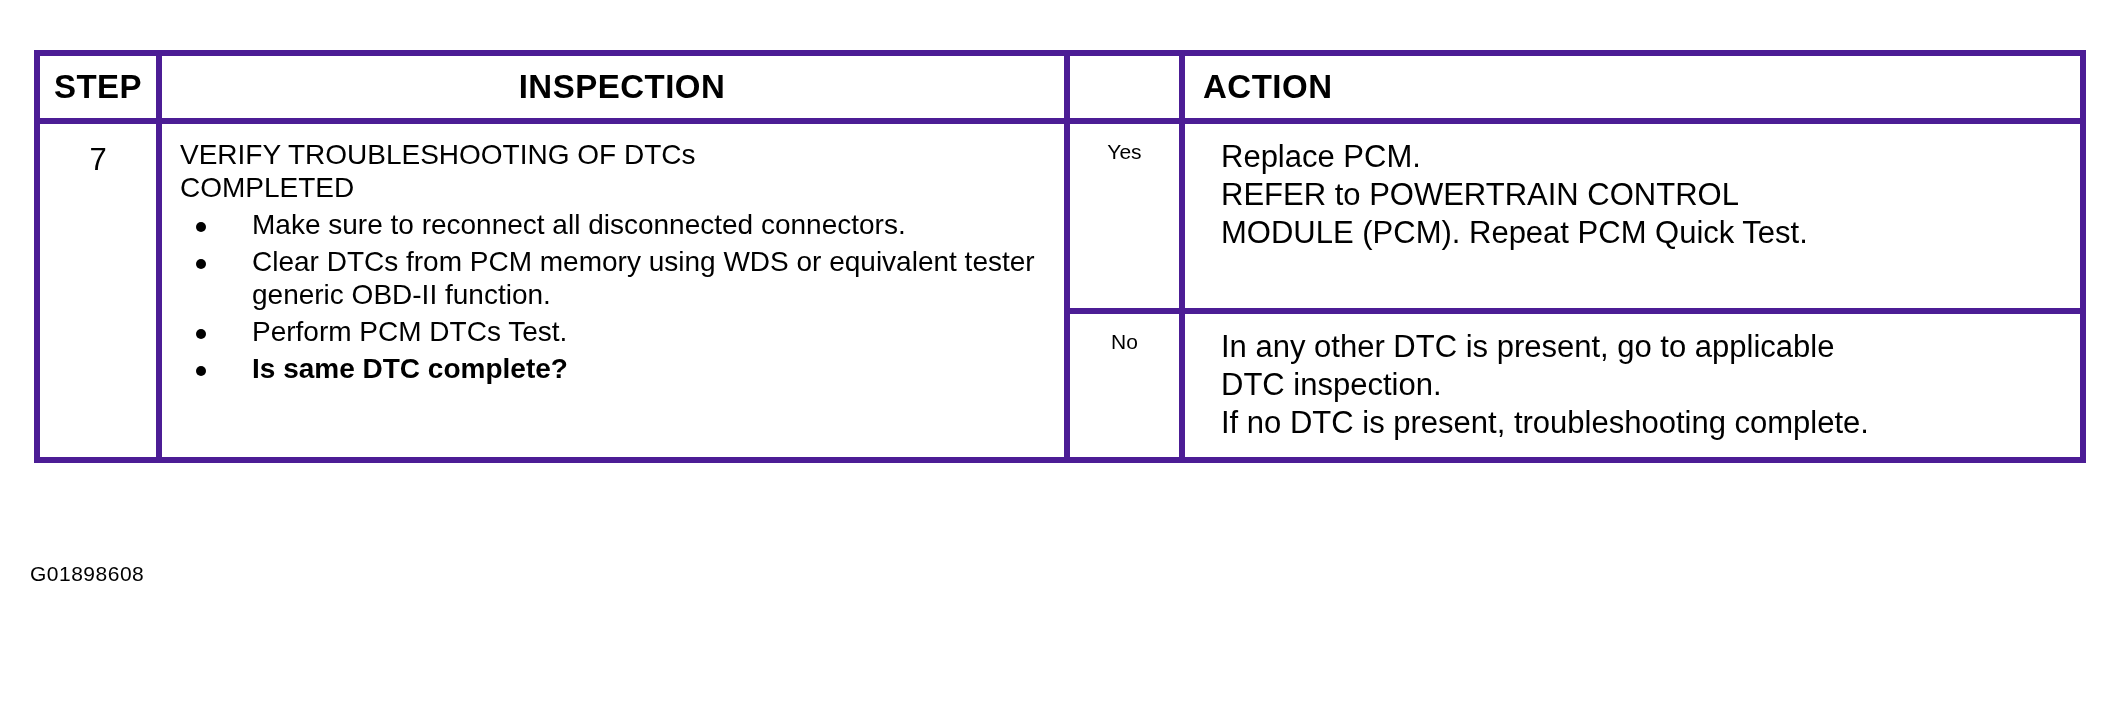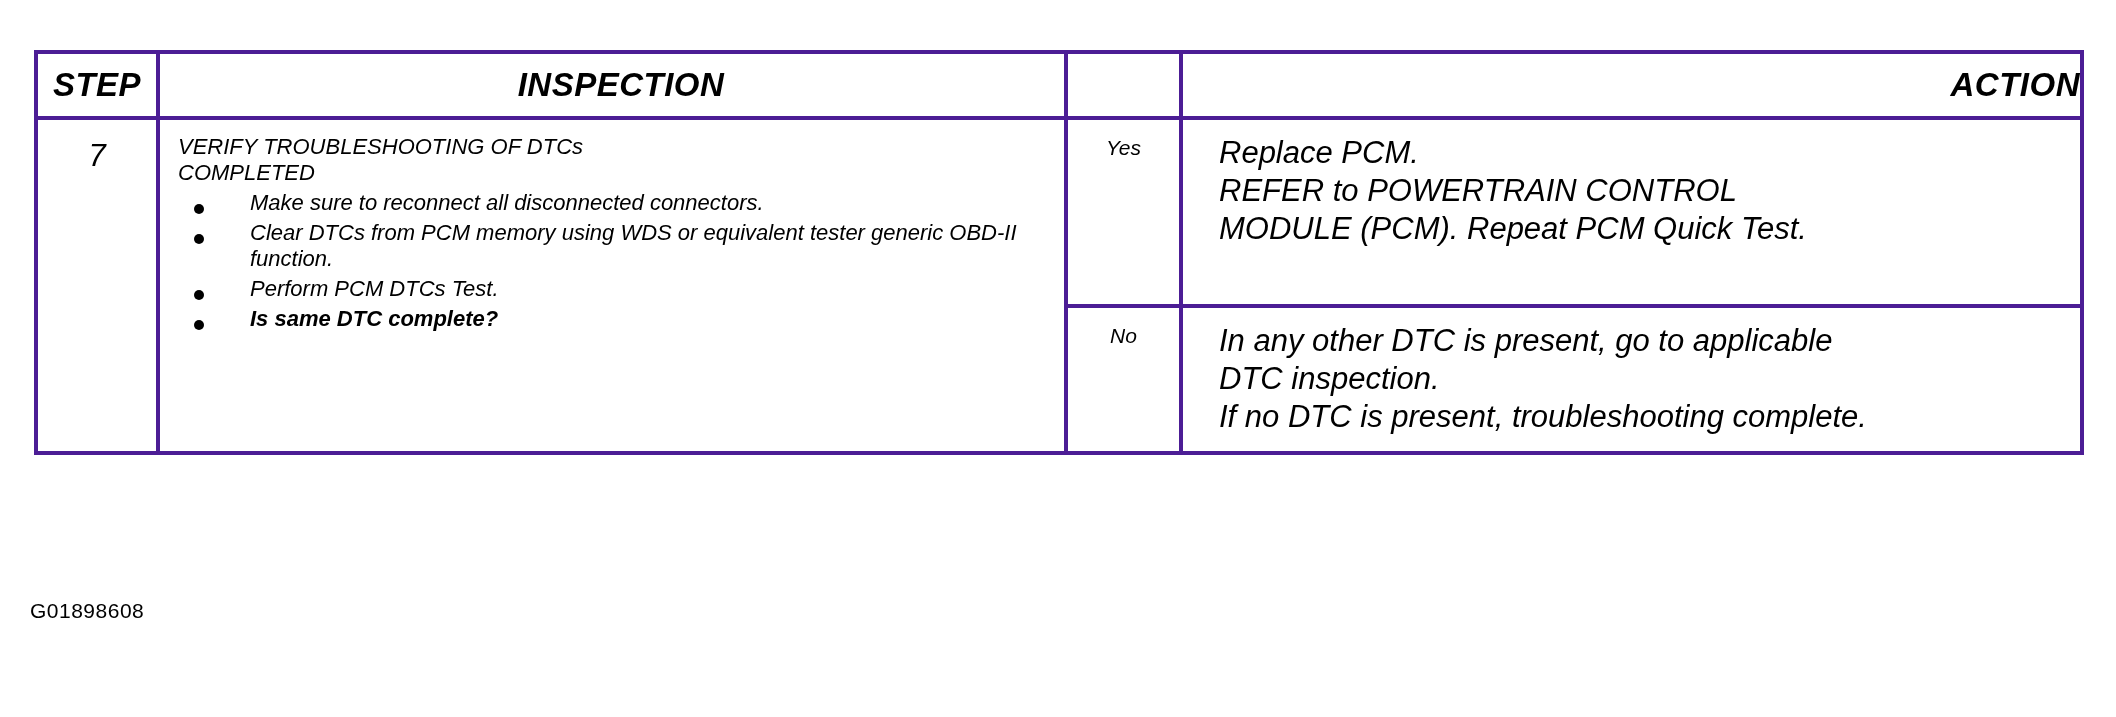--- a/index.html
+++ b/index.html
@@ -25,55 +25,54 @@
   .dtc-table {
     position: absolute;
     left: 34px;
     top: 50px;
     width: 2046px;
     border-collapse: collapse;
     table-layout: fixed;
     background: #ffffff;
   }
   .dtc-table td, .dtc-table th {
-    border: 4px solid #4c1d95;
+    border: 6px solid #4c1d95;
     padding: 0;
     vertical-align: top;
     background: #ffffff;
-    font-style: italic;
   }
 
   
   .col-step   { width: 122px; }
   .col-insp   { width: 908px; }
   .col-yn     { width: 115px; }
   .col-action { width: 901px; }
 
   
   .hdr-cell {
     height: 62px;
     font-size: 33px;
     font-weight: bold;
     letter-spacing: 0.5px;
     line-height: 62px;
   }
   .hdr-step { text-align: center; }
   .hdr-insp { text-align: center; padding-left: 18px !important; }
   .hdr-blank { border-top: 4px solid #000; border-bottom: 4px solid #000; }
-  .hdr-action { text-align: right; padding-left: 18px !important; }
+  .hdr-action { text-align: left; padding-left: 18px !important; }
 
   
   .step-cell {
     text-align: center;
     font-size: 31px;
     padding-top: 18px !important;
   }
   .insp-cell {
     padding: 14px 14px 16px 18px !important;
-    font-size: 22px;
+    font-size: 28px;
     line-height: 1.18;
   }
   .yn-cell {
     text-align: center;
     font-size: 21px;
     padding-top: 16px !important;
   }
   .action-cell {
     padding: 14px 14px 16px 18px !important;
     font-size: 31px;
@@ -101,21 +100,21 @@
     background: #000;
     border-radius: 50%;
   }
   ul.bullets > li.bold { font-weight: bold; }
 
   .action-line { white-space: pre-line; margin-left: 18px; }
 
   .fig-id {
     position: absolute;
     left: 30px;
-    top: 599px;
+    top: 562px;
     font-size: 21px;
     letter-spacing: 0.5px;
   }
 </style>
 </head>
 <body>
 
 <div class="page">
 
   <table class="dtc-table">

